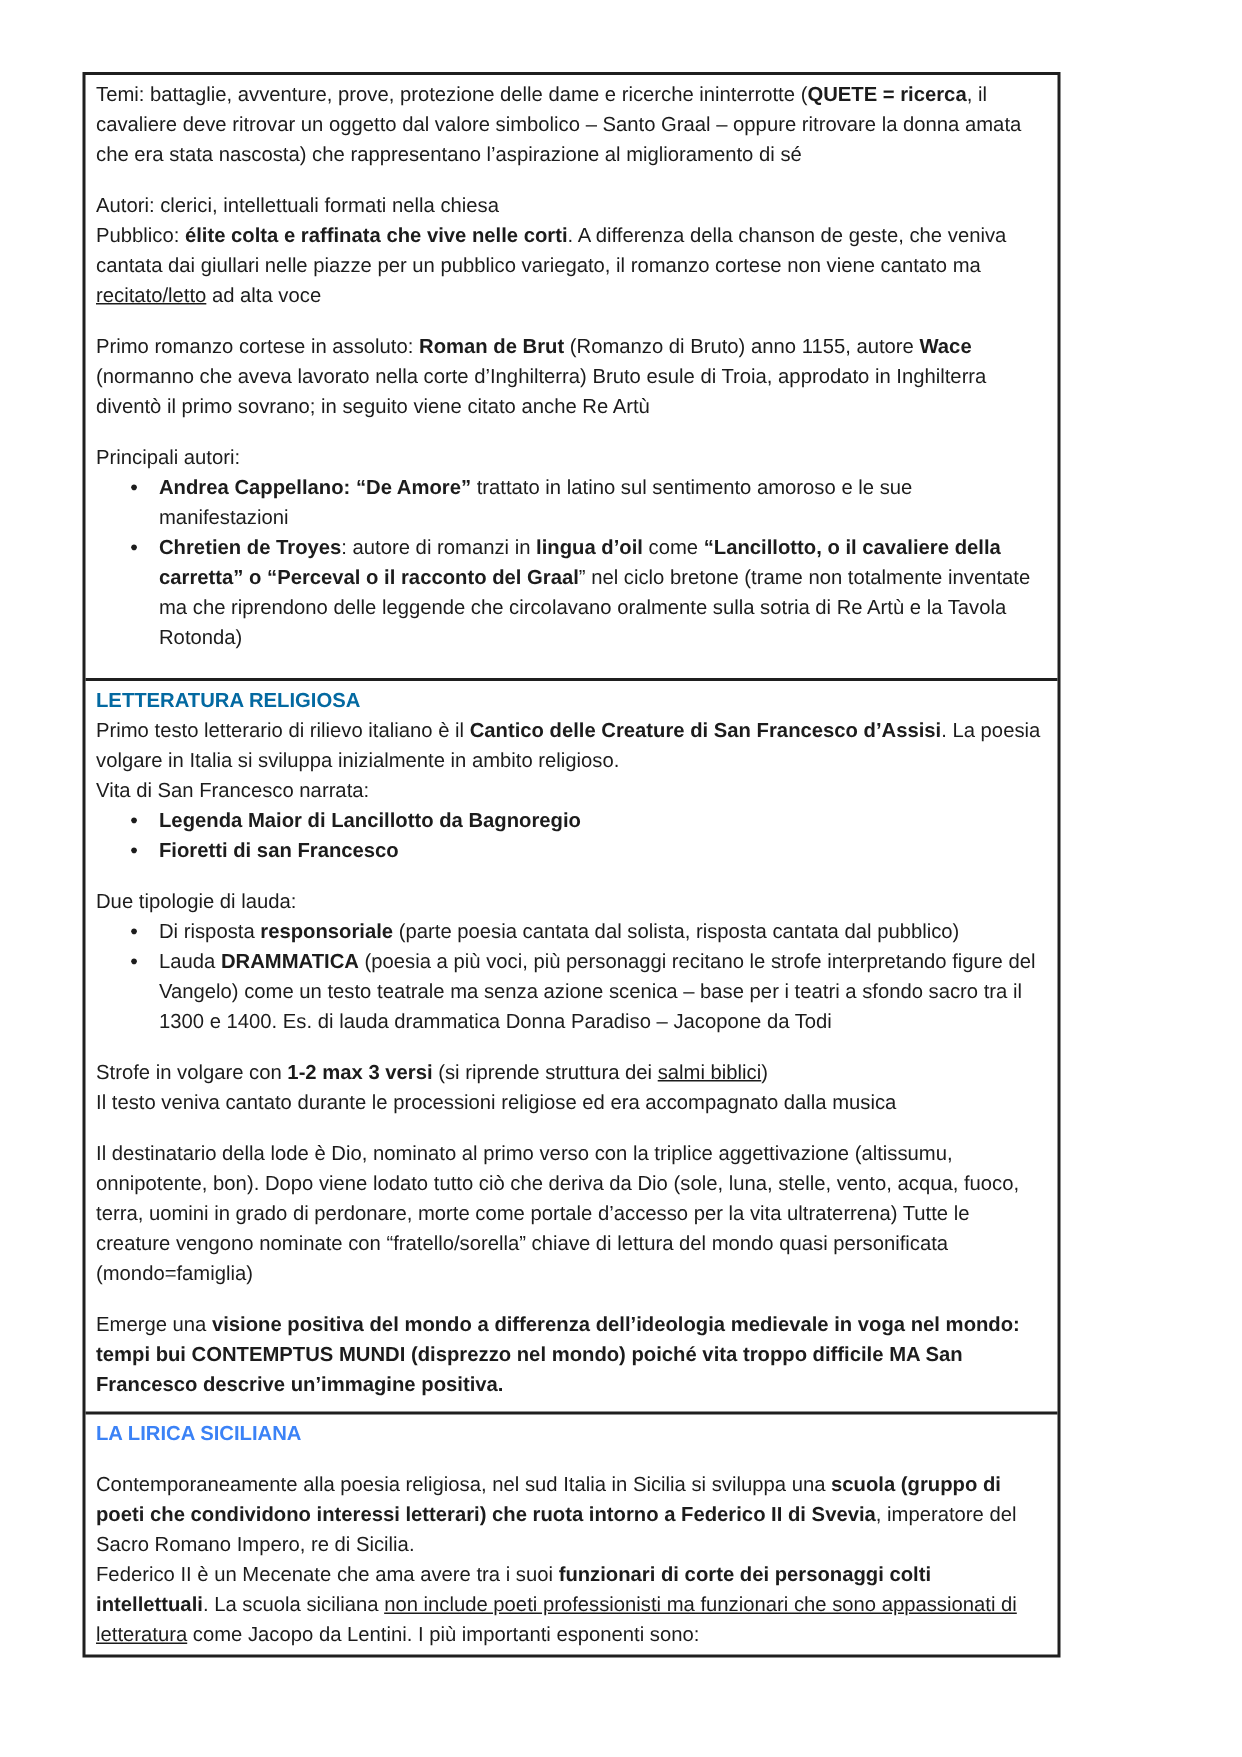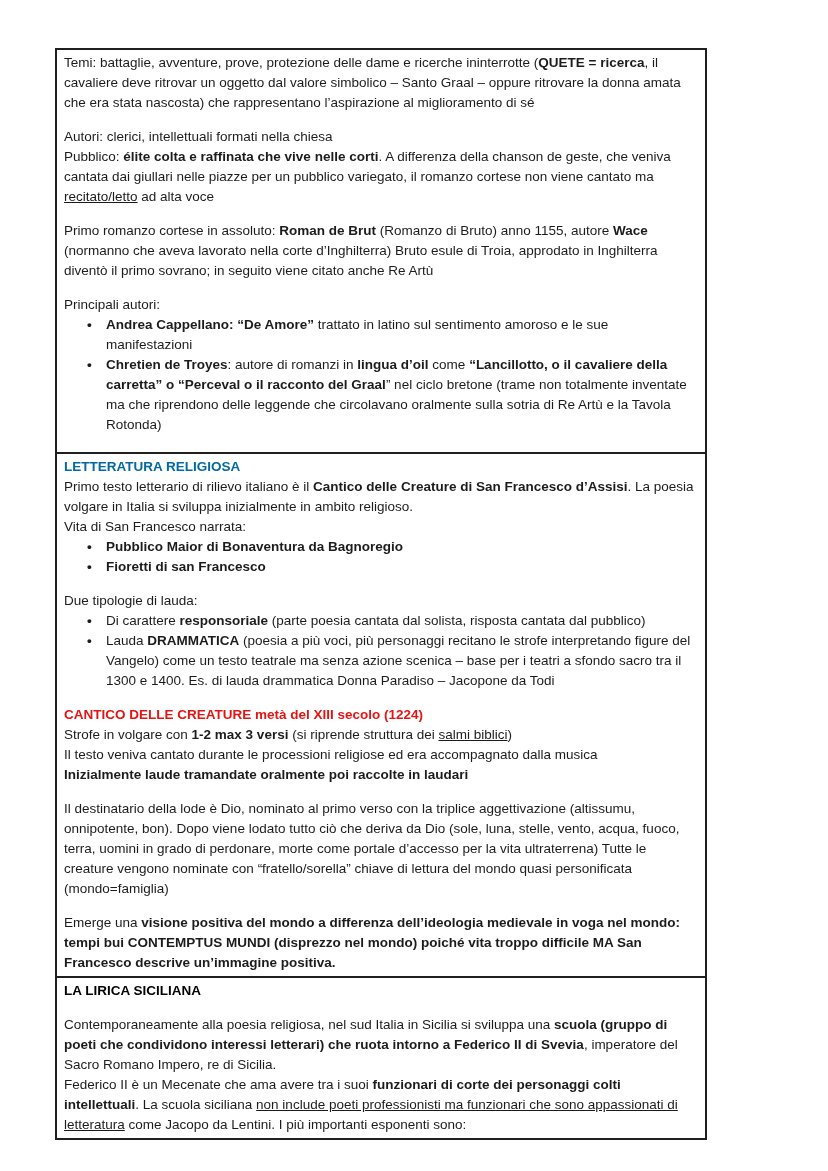--- a/index.html
+++ b/index.html
@@ -80,39 +80,37 @@
           <li><span class="b">Andrea Cappellano: “De Amore”</span><span> trattato in latino sul sentimento amoroso e le sue manifestazioni</span></li>
           <li><span class="b">Chretien de Troyes</span><span>: autore di romanzi in </span><span class="b">lingua d’oil</span><span> come </span><span class="b">“Lancillotto, o il cavaliere della carretta” o “Perceval o il racconto del Graal</span><span>” nel ciclo bretone (trame non totalmente inventate ma che riprendono delle leggende che circolavano oralmente sulla sotria di Re Artù e la Tavola Rotonda)</span></li>
         </ul>
         <div class="blank"></div>
       </div>
     <div class="cell cell-2">
         <p class="heading"><span class="b" style="color: #0369a1;">LETTERATURA RELIGIOSA</span></p>
         <p><span>Primo testo letterario di rilievo italiano è il </span><span class="b">Cantico delle Creature di San Francesco d’Assisi</span><span>. La poesia volgare in Italia si sviluppa inizialmente in ambito religioso.</span></p>
         <p><span>Vita di San Francesco narrata:</span></p>
         <ul class="bullets">
-          <li><span class="b">Pubblico Maior di Bonaventura da Bagnoregio</span></li>
+          <li><span class="b">Legenda Maior di Lancillotto da Bagnoregio</span></li>
           <li><span class="b">Fioretti di san Francesco</span></li>
         </ul>
         <div class="blank"></div>
         <p><span>Due tipologie di lauda:</span></p>
         <ul class="bullets">
-          <li><span>Di carattere </span><span class="b">responsoriale</span><span> (parte poesia cantata dal solista, risposta cantata dal pubblico)</span></li>
+          <li><span>Di risposta </span><span class="b">responsoriale</span><span> (parte poesia cantata dal solista, risposta cantata dal pubblico)</span></li>
           <li><span>Lauda </span><span class="b">DRAMMATICA</span><span> (poesia a più voci, più personaggi recitano le strofe interpretando figure del Vangelo) come un testo teatrale ma senza azione scenica – base per i teatri a sfondo sacro tra il 1300 e 1400. Es. di lauda drammatica Donna Paradiso – Jacopone da Todi</span></li>
         </ul>
         <div class="blank"></div>
-        <p class="heading"><span class="b" style="color: rgb(227, 20, 20);">CANTICO DELLE CREATURE metà del XIII secolo (1224)</span></p>
         <p><span>Strofe in volgare con </span><span class="b">1-2 max 3 versi</span><span> (si riprende struttura dei </span><span class="u">salmi biblici</span><span>)</span></p>
         <p><span>Il testo veniva cantato durante le processioni religiose ed era accompagnato dalla musica</span></p>
-        <p><span class="b">Inizialmente laude tramandate oralmente poi raccolte in laudari</span></p>
         <div class="blank"></div>
         <p><span>Il destinatario della lode è Dio, nominato al primo verso con la triplice aggettivazione (altissumu, onnipotente, bon). Dopo viene lodato tutto ciò che deriva da Dio (sole, luna, stelle, vento, acqua, fuoco, terra, uomini in grado di perdonare, morte come portale d’accesso per la vita ultraterrena) Tutte le creature vengono nominate con “fratello/sorella” chiave di lettura del mondo quasi personificata (mondo=famiglia)</span></p>
         <div class="blank"></div>
         <p><span>Emerge una </span><span class="b">visione positiva del mondo a differenza dell’ideologia medievale in voga nel mondo: tempi bui CONTEMPTUS MUNDI (disprezzo nel mondo) poiché vita troppo difficile MA San Francesco descrive un’immagine positiva.</span></p>
       </div>
     <div class="cell cell-3">
-        <p class="heading"><span class="b" style="color: #000000;">LA LIRICA SICILIANA</span></p>
+        <p class="heading"><span class="b" style="color: #3b82f6;">LA LIRICA SICILIANA</span></p>
         <div class="blank"></div>
         <p><span>Contemporaneamente alla poesia religiosa, nel sud Italia in Sicilia si sviluppa una </span><span class="b">scuola (gruppo di poeti che condividono interessi letterari) che ruota intorno a Federico II di Svevia</span><span>, imperatore del Sacro Romano Impero, re di Sicilia.</span></p>
         <p><span>Federico II è un Mecenate che ama avere tra i suoi </span><span class="b">funzionari di corte dei personaggi colti intellettuali</span><span>. La scuola siciliana </span><span class="u">non include poeti professionisti ma funzionari che sono appassionati di letteratura</span><span> come Jacopo da Lentini. I più importanti esponenti sono:</span></p>
       </div>
   </div>
 </div>
 
 </body></html>

